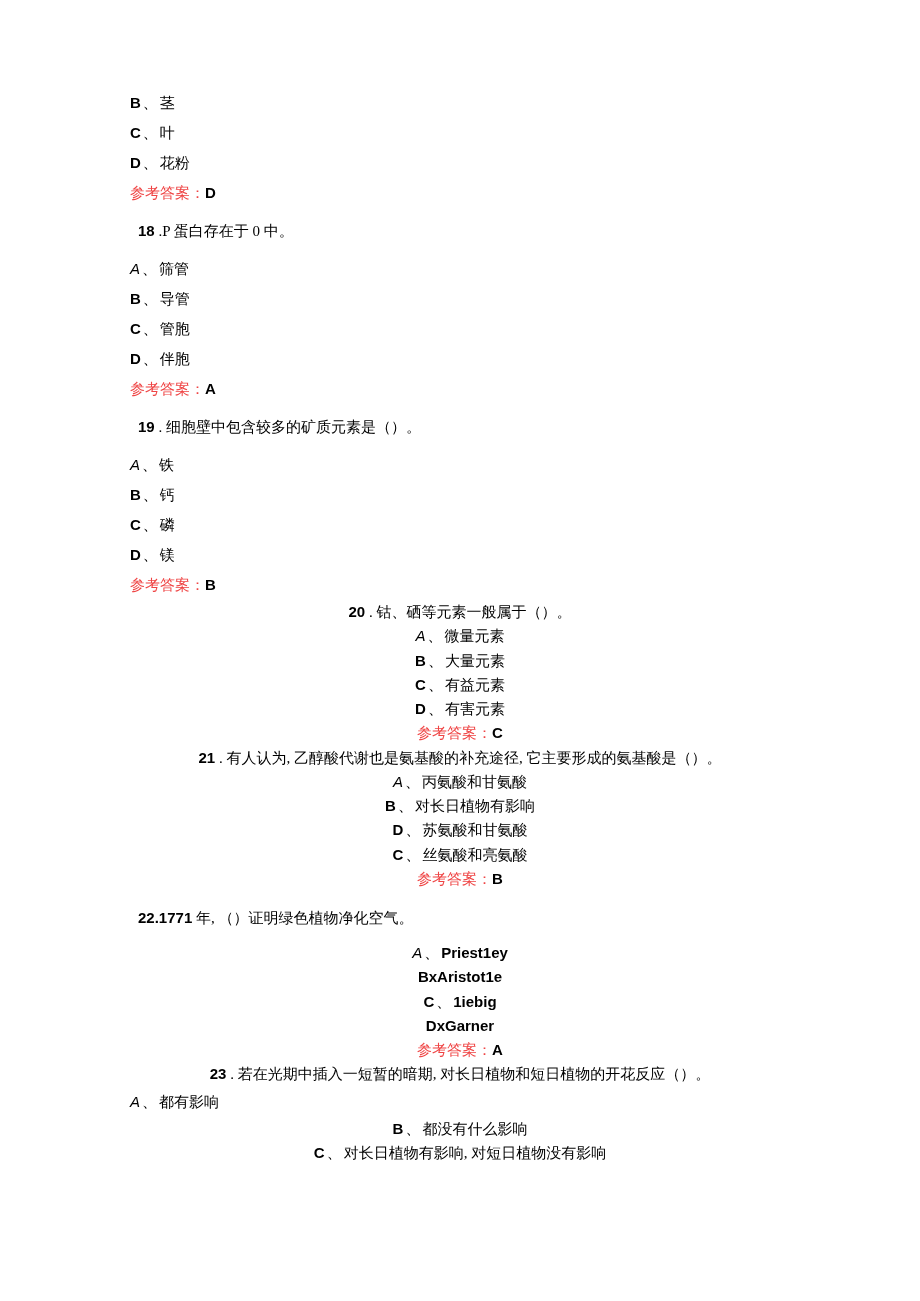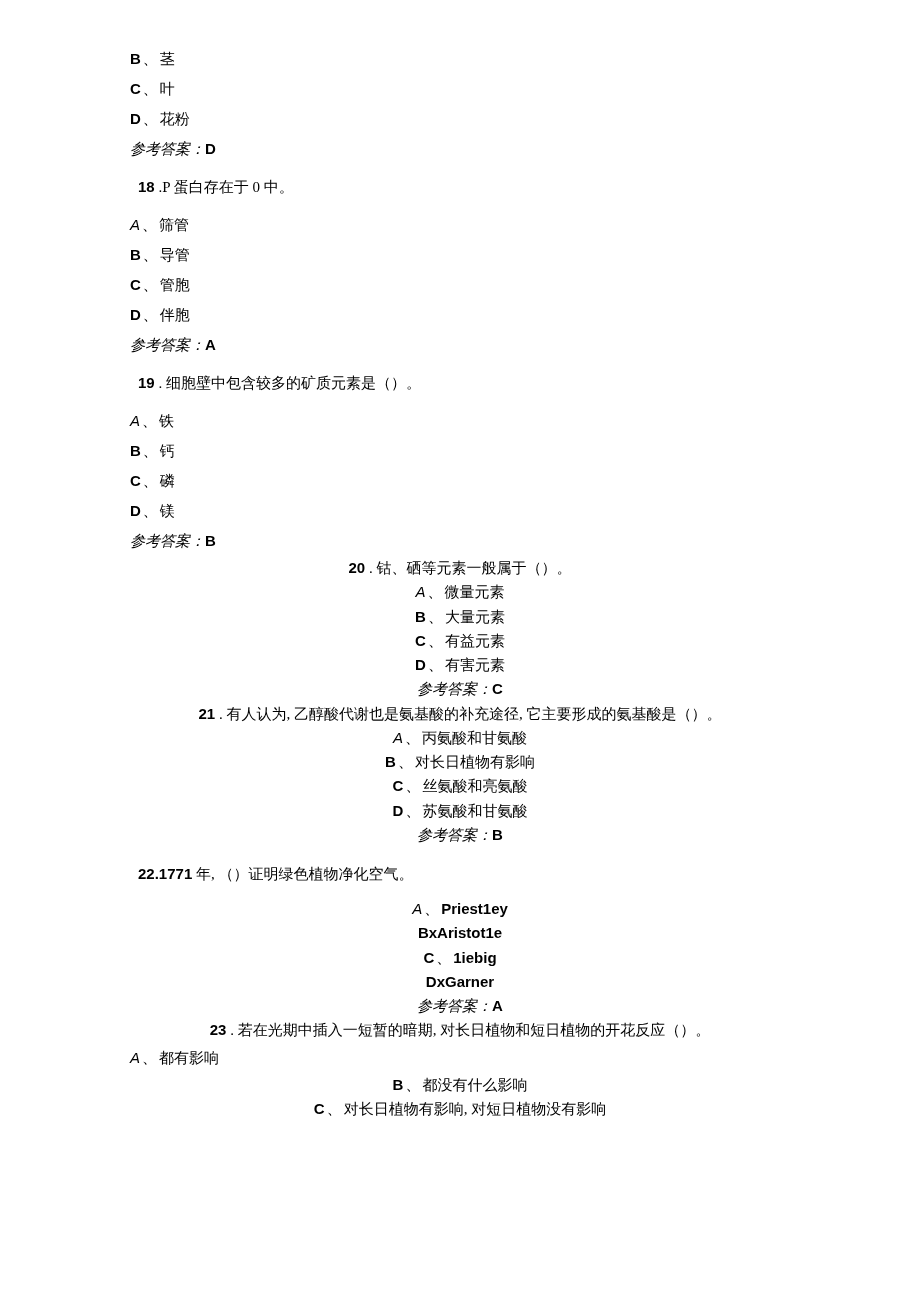--- a/index.html
+++ b/index.html
@@ -3,41 +3,40 @@
 <meta charset="utf-8">
 <style>
   body {
     margin: 0;
     padding: 0;
     background: #ffffff;
     font-family: "SimSun", "宋体", serif;
     width: 920px;
   }
   .page {
-    padding: 44px 130px 60px 130px;
+    padding: 88px 130px 60px 130px;
     font-size: 15px;
     line-height: 2.0;
     color: #000000;
   }
   .option {
     margin: 0;
   }
   .option .letter {
     font-weight: bold;
     font-family: Arial, sans-serif;
   }
   .option .sep {
     margin: 0 2px;
   }
   .answer {
     margin: 0;
   }
   .answer-label {
-    color: #000000;
-    font-style: italic;
+    color: #ef4444;
   }
   .answer-value {
     font-weight: bold;
     font-family: Arial, sans-serif;
     color: #000000;
   }
   .question {
     margin: 8px;
   }
   .qnum {
@@ -136,24 +135,24 @@
     <p class="question">
       <span class="qnum">21</span><span> . 有人认为, 乙醇酸代谢也是氨基酸的补充途径, 它主要形成的氨基酸是（）。</span>
     </p>
     <p class="option">
       <span class="letter" style="font-style:italic;font-weight:normal;">A</span><span class="sep">、</span><span>丙氨酸和甘氨酸</span>
     </p>
     <p class="option">
       <span class="letter">B</span><span class="sep">、</span><span>对长日植物有影响</span>
     </p>
     <p class="option">
-      <span class="letter">C</span><span class="sep">、</span><span>丝氨酸和亮氨酸</span>
+      <span class="letter">D</span><span class="sep">、</span><span>苏氨酸和甘氨酸</span>
     </p>
     <p class="option">
-      <span class="letter">D</span><span class="sep">、</span><span>苏氨酸和甘氨酸</span>
+      <span class="letter">C</span><span class="sep">、</span><span>丝氨酸和亮氨酸</span>
     </p>
     <p class="answer">
       <span class="answer-label">参考答案：</span><span class="answer-value">B</span>
     </p>
   </div>
 
   <div class="spacer-small"></div>
 
   <p class="question">
     <span class="qnum">22.1771</span><span> 年, （）证明绿色植物净化空气。</span>

